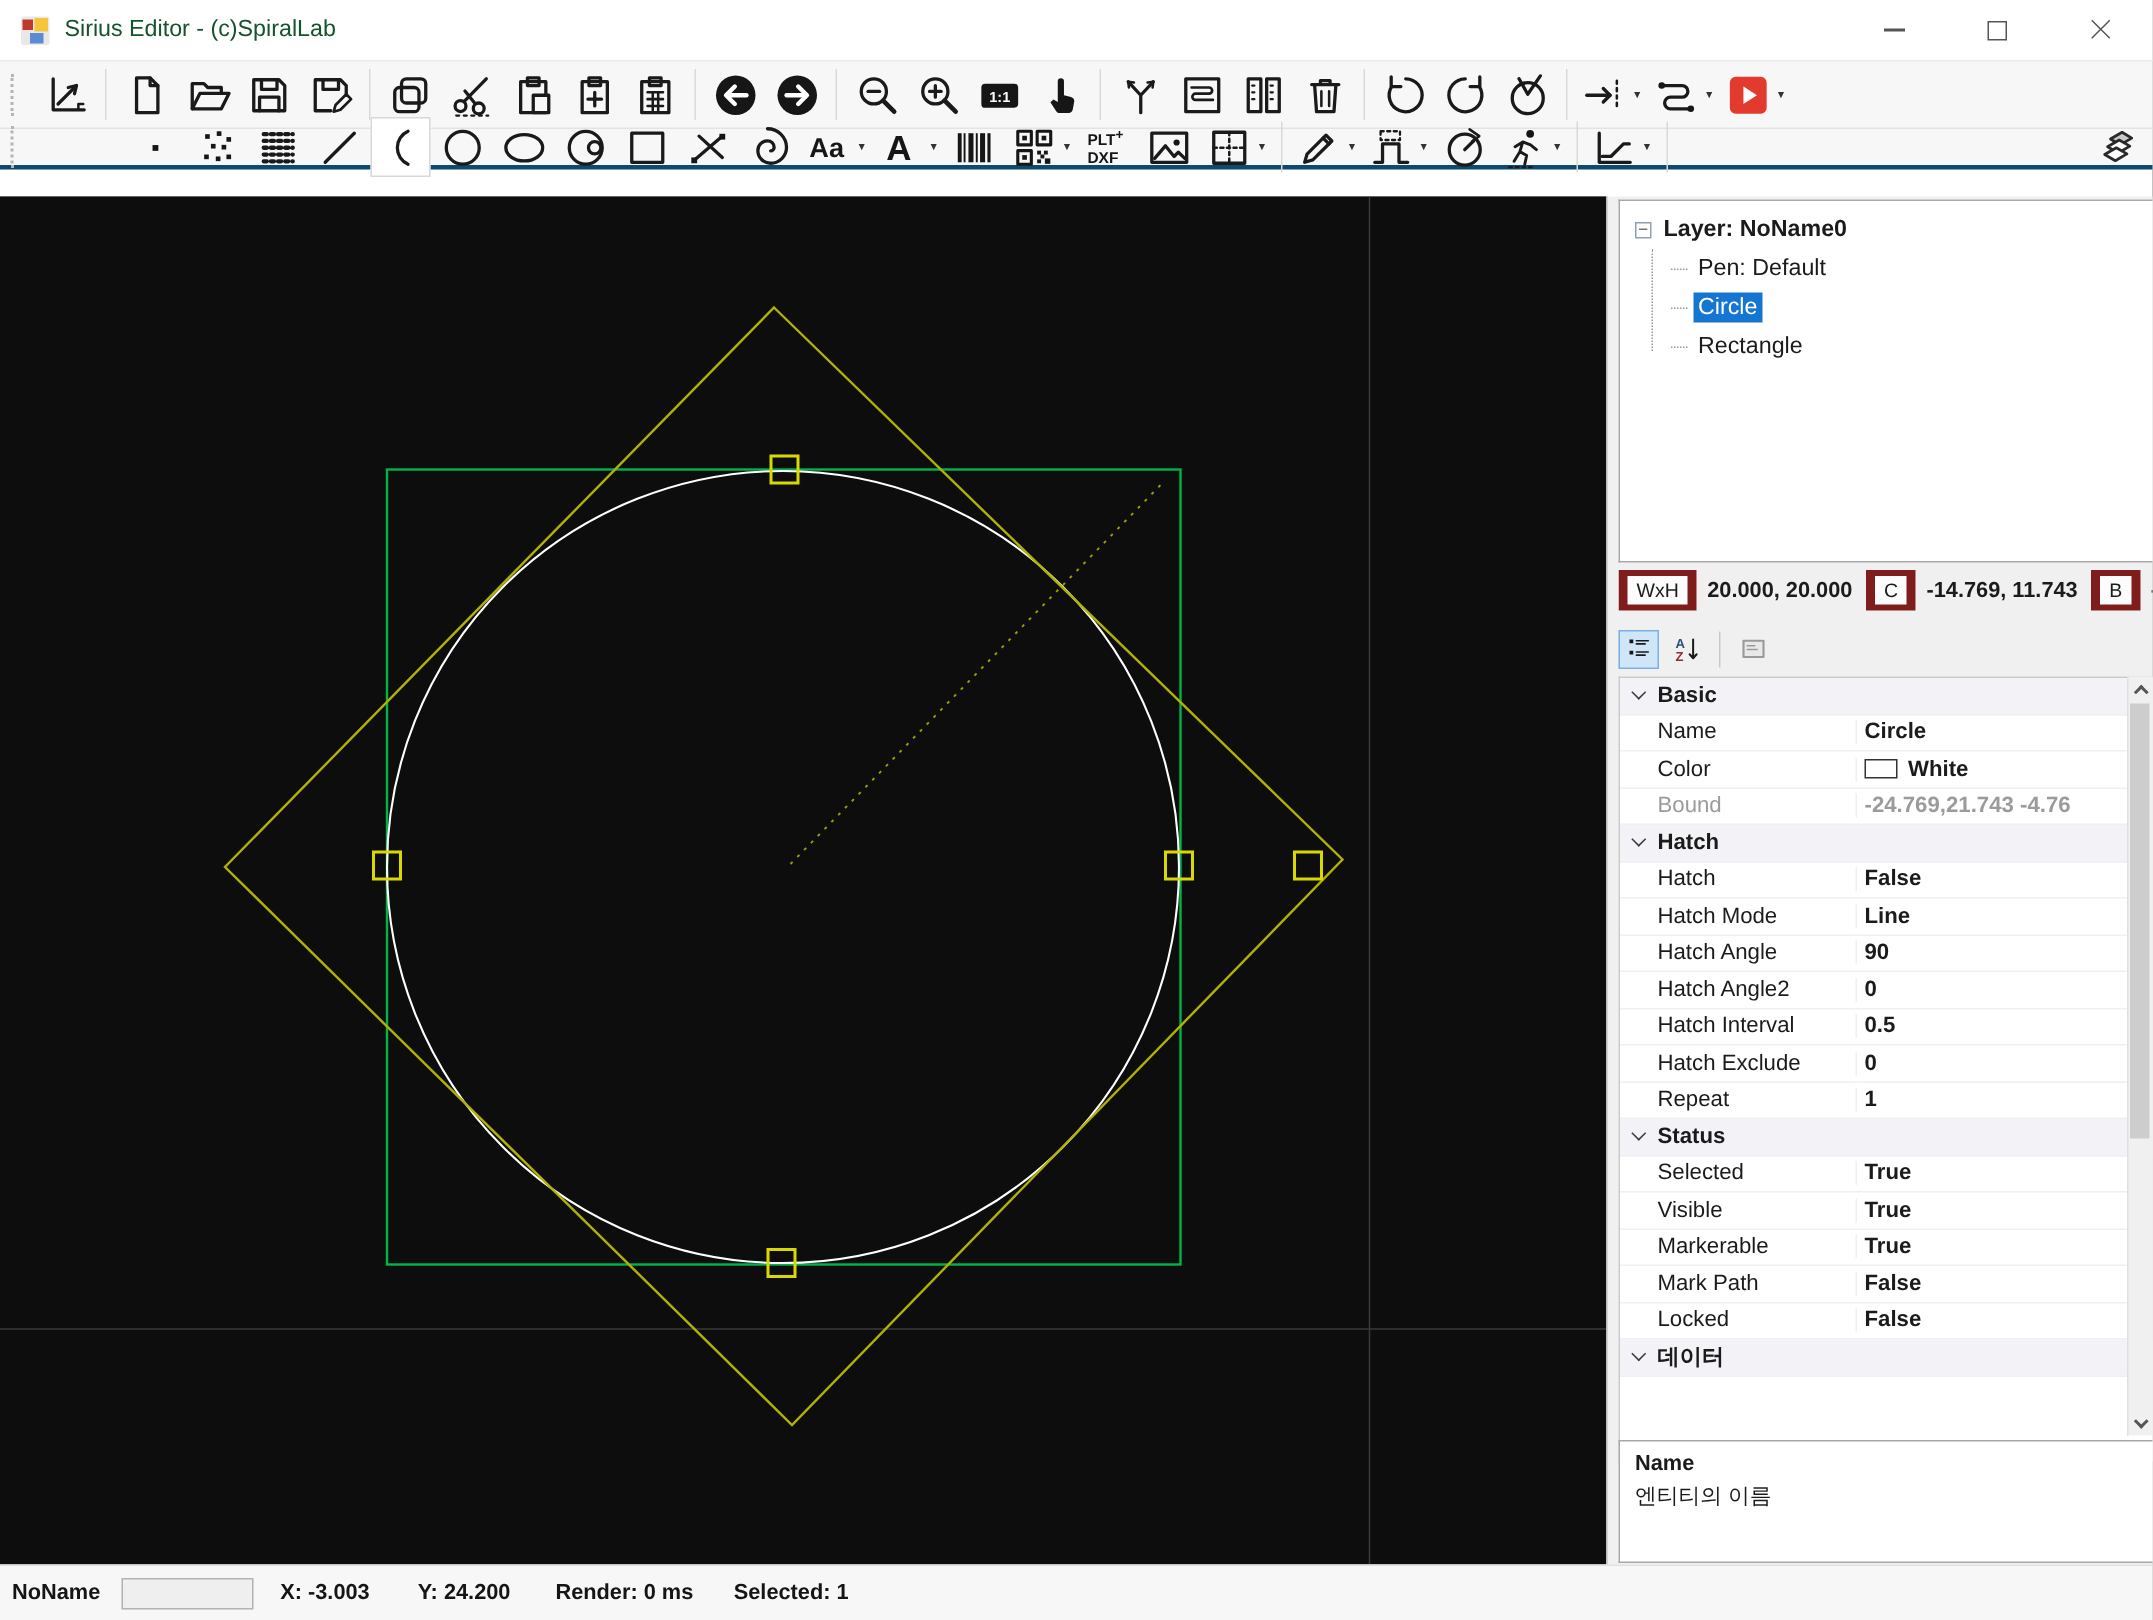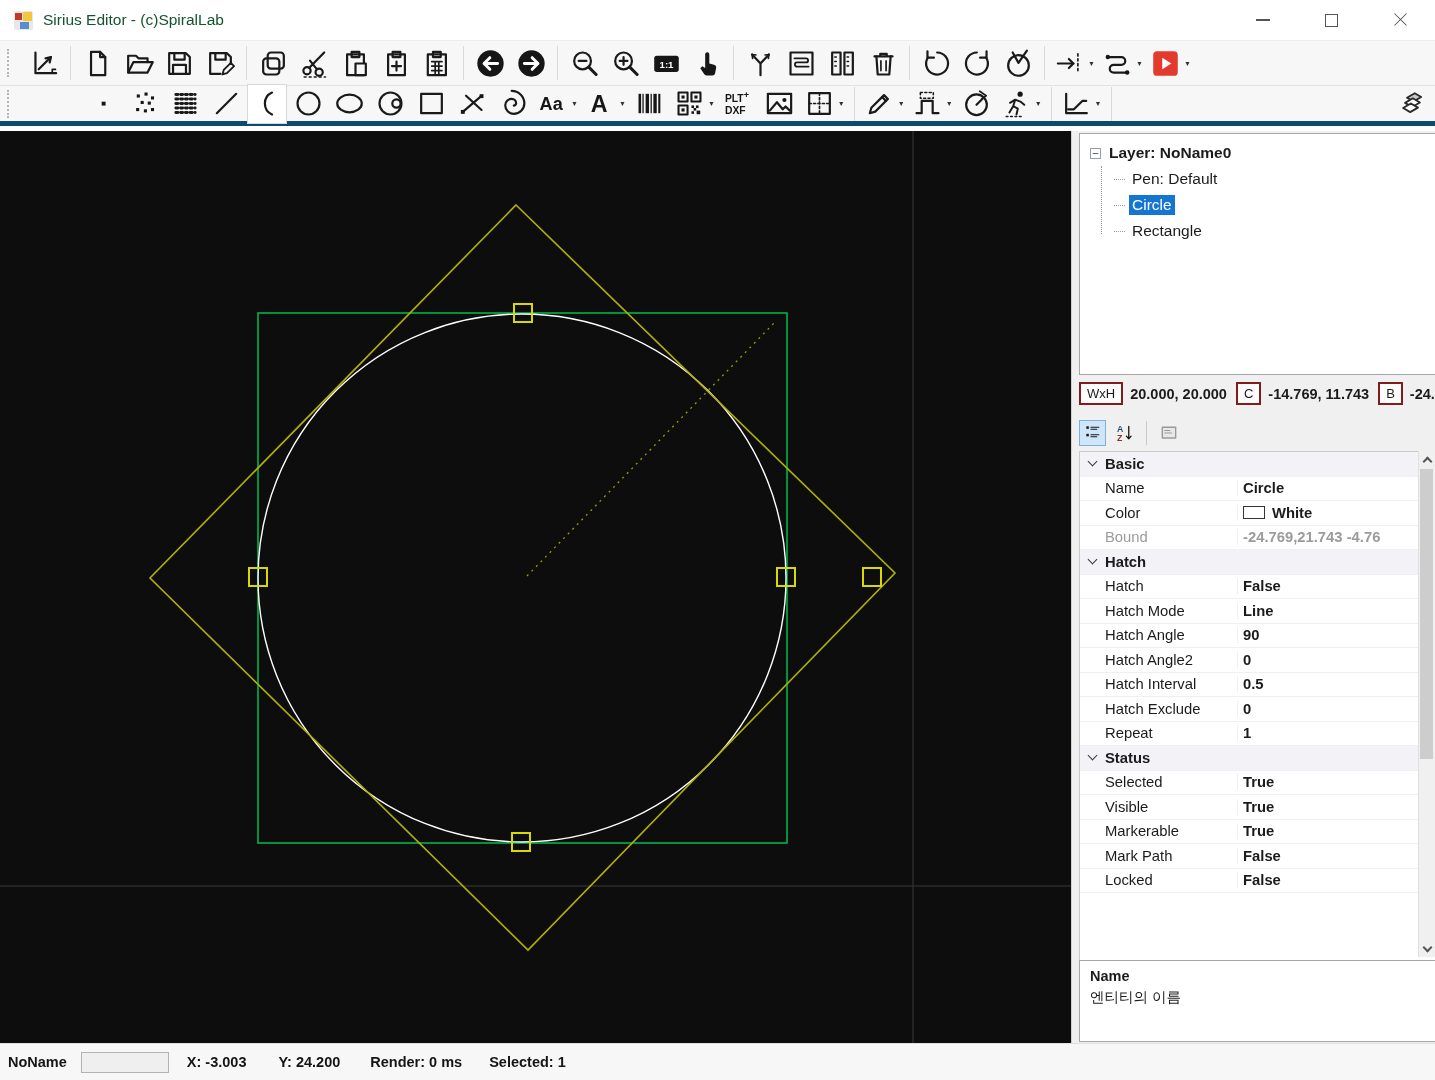--- a/index.html
+++ b/index.html
@@ -15,21 +15,21 @@
   .winbtns{margin-left:auto;display:flex;height:100%;}
   .wbtn{width:69px;height:100%;display:flex;align-items:center;justify-content:center;}
   .g-min{width:14px;border-top:2px solid #555;}
   .g-max{width:13px;height:13px;border:1.6px solid #555;}
   .g-close{position:relative;width:15px;height:15px;}
   .g-close:before,.g-close:after{content:"";position:absolute;left:-1px;top:6.5px;width:17px;border-top:1.6px solid #555;}
   .g-close:before{transform:rotate(45deg);} .g-close:after{transform:rotate(-45deg);}
   
   .toolbar{position:absolute;left:0;right:0;display:flex;align-items:center;background:#f7f7f7;padding:0 4px;gap:1px;}
   #toolbar1{top:40px;height:45px;border-top:1px solid #ececec;}
-  #toolbar2{top:85px;height:41px;border-top:1px solid #e3e3e3;border-bottom:5px solid #0c4a6e;}
+  #toolbar2{top:85px;height:28px;border-top:1px solid #e3e3e3;border-bottom:3px solid #0c4a6e;}
   .tb-grip{width:8px;height:28px;border-left:2px dotted #b5b5b5;margin:0 8px 0 3px;}
   .tb-sep{width:1px;height:34px;background:#d9d9d9;margin:0 5px;}
   .tb-btn{height:40px;min-width:40px;padding:0 2px;display:flex;align-items:center;justify-content:center;
     background:transparent;border:1px solid transparent;cursor:default;}
   .tb-btn.sel{background:#ffffff;border-color:#d8d8d8;}
   .tb-btn svg.icon{width:31px;height:31px;}
   .caret{font-size:7px;color:#333;margin-left:3px;}
   
   .canvas-wrap{position:absolute;top:131px;left:0;width:1071px;height:912px;background:#0d0d0d;}
   .canvas-wrap svg{display:block;width:100%;height:100%;}
@@ -40,21 +40,21 @@
   .tree-stem{position:absolute;left:21px;top:32px;height:68px;border-left:1px dotted #9a9a9a;}
   .trow{height:26px;display:flex;align-items:center;}
   .trow.child{padding-left:24px;}
   .exp{width:11px;height:11px;border:1px solid #8ea0b5;background:#fff;display:flex;align-items:center;justify-content:center;
     margin-right:8px;font-size:10px;line-height:1;color:#333;}
   .conn{width:11px;border-top:1px dotted #9a9a9a;margin-right:4px;}
   .tlabel{padding:1px 3px;}
   .tlabel.root{font-weight:bold;padding:0;}
   .tlabel.sel{background:#1576d2;color:#fff;}
   .dims{position:absolute;top:249px;left:7px;right:0;height:27px;display:flex;align-items:center;overflow:hidden;font-size:14px;}
-  .dlab{border:2px solid #7f1d1d;background:#fcfcfc;padding:2px 6px;margin-right:7px;font-size:13px;flex:none;}
+  .dlab{border:6px solid #7f1d1d;background:#fcfcfc;padding:2px 6px;margin-right:7px;font-size:13px;flex:none;}
   .dval{font-weight:bold;margin-right:9px;white-space:nowrap;font-size:14.5px;flex:none;}
   .pgtb{position:absolute;top:286px;left:7px;height:32px;display:flex;align-items:center;gap:5px;}
   .pgbtn{width:27px;height:26px;display:flex;align-items:center;justify-content:center;border:1px solid transparent;background:transparent;}
   .pgbtn svg{width:20px;height:20px;}
   .pgbtn.sel{background:#cfe6f8;border-color:#7ab0e2;}
   .pgtb-sep{width:1px;height:24px;background:#c9c9c9;margin:0 3px;}
   .pgrid{position:absolute;top:320px;left:7px;right:0;height:524px;background:#fff;border:1px solid #c9c9c9;border-right:none;overflow:hidden;}
   .prow{height:24.5px;display:flex;align-items:center;border-bottom:1px solid #f0f0f4;font-size:14.8px;}
   .prow.cat{background:#f2f2f7;font-weight:bold;}
   .chevcol{width:25px;flex:none;display:flex;justify-content:center;}
@@ -639,20 +639,26 @@
       <div class="prow">
         <span class="chevcol"></span>
         <span class="plabel">Mark Path</span>
         <span class="pval">False</span>
       </div>
       <div class="prow">
         <span class="chevcol"></span>
         <span class="plabel">Locked</span>
         <span class="pval">False</span>
       </div>
+      <div class="prow cat">
+        <span class="chevcol">
+          <span class="chev"></span>
+        </span>
+        <span>데이터</span>
+      </div>
     </div>
 
   <div class="vsb">
     <div class="sb-arr" style="top:0">
         <div class="chev-up"></div>
       </div>
     <div class="sb-thumb"></div>
     <div class="sb-arr" style="bottom:0">
         <div class="chev-dn"></div>
       </div>

